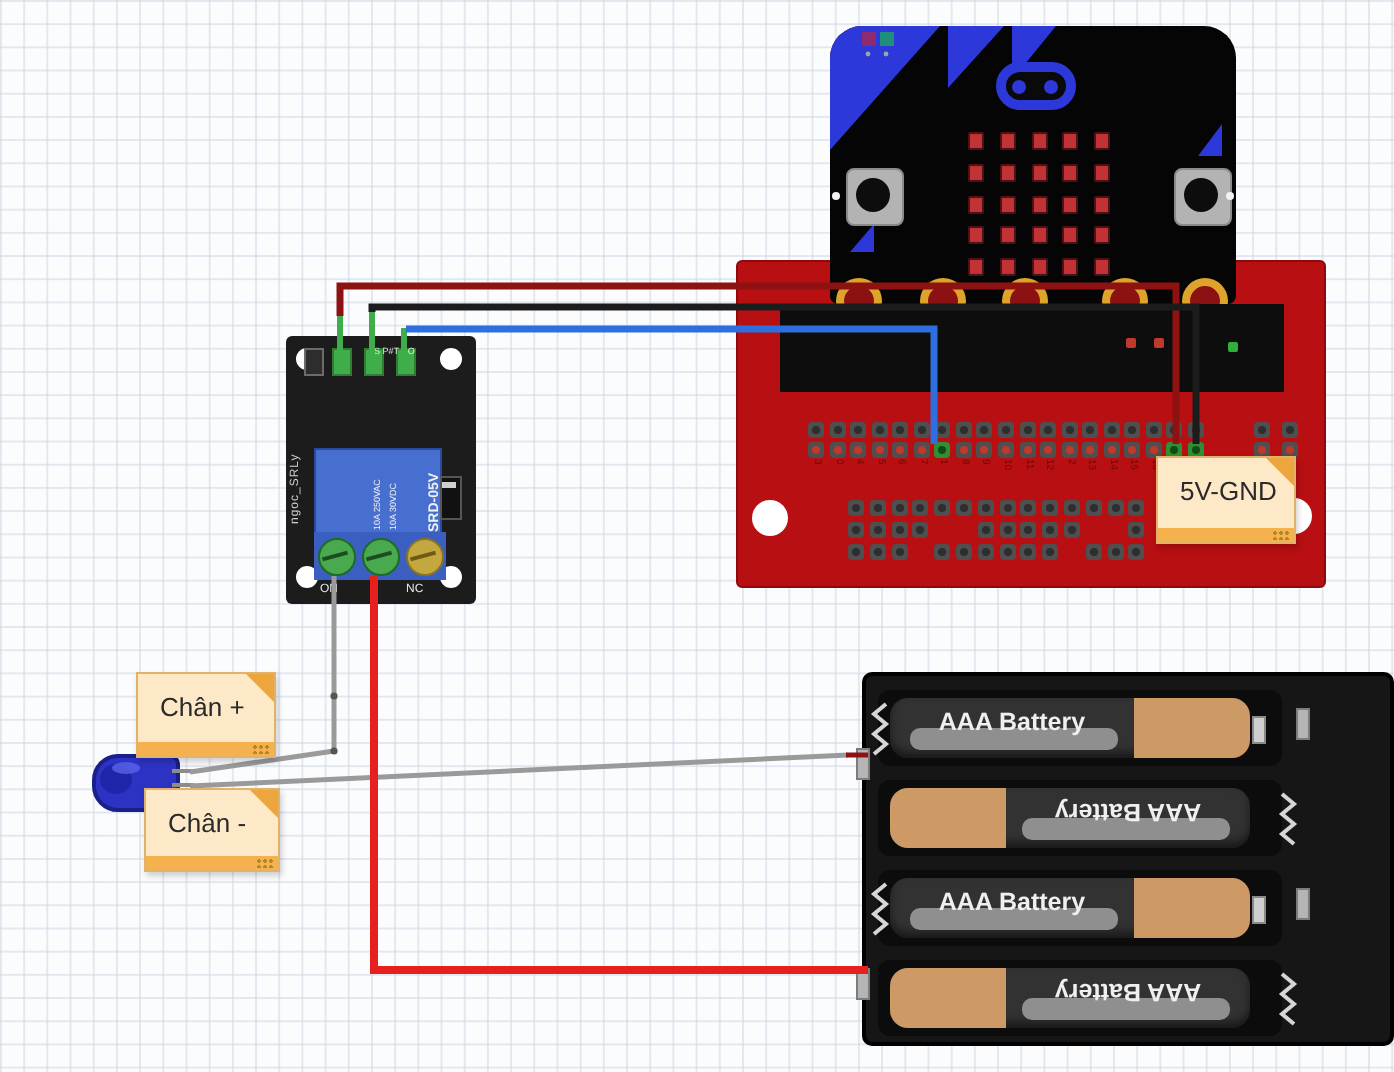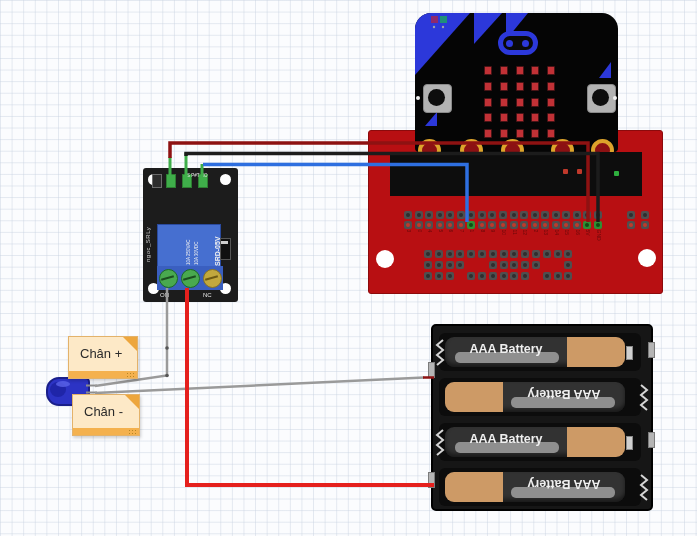--- a/index.html
+++ b/index.html
@@ -53,21 +53,21 @@
   #relay-header-text{position:absolute;left:44px;top:5px;font-size:4.5px;color:#e8e8e8;white-space:nowrap;}
   #diode{position:absolute;left:77px;top:70px;width:9px;height:20px;background:#111;border:1px solid #555;}
   #diode::after{content:"";position:absolute;left:0;top:2px;width:7px;height:3px;background:#cfcfcf;}
 
   
   #led-body{left:46px;top:377px;width:40px;height:25px;background:#2c33c4;border:2px solid #1a1f8a;border-radius:13px 5px 5px 13px;z-index:40;}
   #led-body .dome{position:absolute;left:2px;top:3px;width:16px;height:15px;border-radius:50%;background:#1f25a8;}
   #led-body .hl{position:absolute;left:8px;top:2px;width:14px;height:6px;border-radius:50%;background:#5a63e8;opacity:.8;}
 
   
-  #holder{left:431px;top:324px;width:218px;height:183px;background:#161616;border:2px solid #000;border-radius:5px;z-index:12;}
+  #holder{left:431px;top:336px;width:218px;height:183px;background:#161616;border:2px solid #000;border-radius:5px;z-index:12;padding-left:44px;}
   .slot-shell{position:absolute;left:6px;width:202px;height:38px;background:#0c0c0c;border-radius:6px;}
   .battery{position:absolute;left:12px;width:180px;height:30px;background:#323232;border-radius:9px;box-shadow:inset 0 -3px 4px rgba(0,0,0,.5);}
   .batt-tan{position:absolute;top:0;width:58px;height:30px;background:#cd9a66;}
   .batt-band{position:absolute;top:15px;width:104px;height:11px;background:#8f8f8f;border-radius:5px;}
   .batt-text{position:absolute;top:5px;width:110px;text-align:center;font-size:12.5px;font-weight:bold;color:#efefef;white-space:nowrap;}
   .batt-text.flip{transform:rotate(180deg);}
   .tab{position:absolute;width:5px;height:14px;background:#b5b5b5;border:1px solid #7c7c7c;}
   .nub{position:absolute;width:5px;height:12px;background:#cfcfcf;border:1px solid #8a8a8a;}
 
   
@@ -348,20 +348,29 @@
     <path d="M167,288 V375.5 L95,386" fill="none" stroke-width="2.5" stroke="#9a9a9a"></path>
     <circle cx="167" cy="348" r="1.8" fill="#555"></circle>
     <circle cx="167" cy="375.5" r="1.8" fill="#555"></circle>
 
     <path d="M95,393 L424,377.5" fill="none" stroke-width="2.5" stroke="#9a9a9a"></path>
     <path d="M423,377.5 H434" fill="none" stroke-width="2.5" stroke="#8e1212"></path>
 
     <path d="M187,288 V485 H434" fill="none" stroke-width="4" stroke="#e5201d"></path>
   </svg>
 
+  <div class="note" style="left:578px;top:228px;width:68px;height:42px;">
+    <span class="note-text">5V-GND</span>
+    <div class="note-strip">
+        <div class="note-dots"></div>
+      </div>
+    <svg class="note-fold" width="14" height="14">
+        <polygon points="0,0 14,0 14,14" fill="#eda63d"></polygon>
+      </svg>
+  </div>
   <div class="note" style="left:72px;top:394px;width:66px;height:40px;">
     <span class="note-text">Chân -</span>
     <div class="note-strip">
         <div class="note-dots"></div>
       </div>
     <svg class="note-fold" width="14" height="14">
         <polygon points="0,0 14,0 14,14" fill="#eda63d"></polygon>
       </svg>
   </div>
   <div class="note" style="left:68px;top:336px;width:68px;height:41px;">

